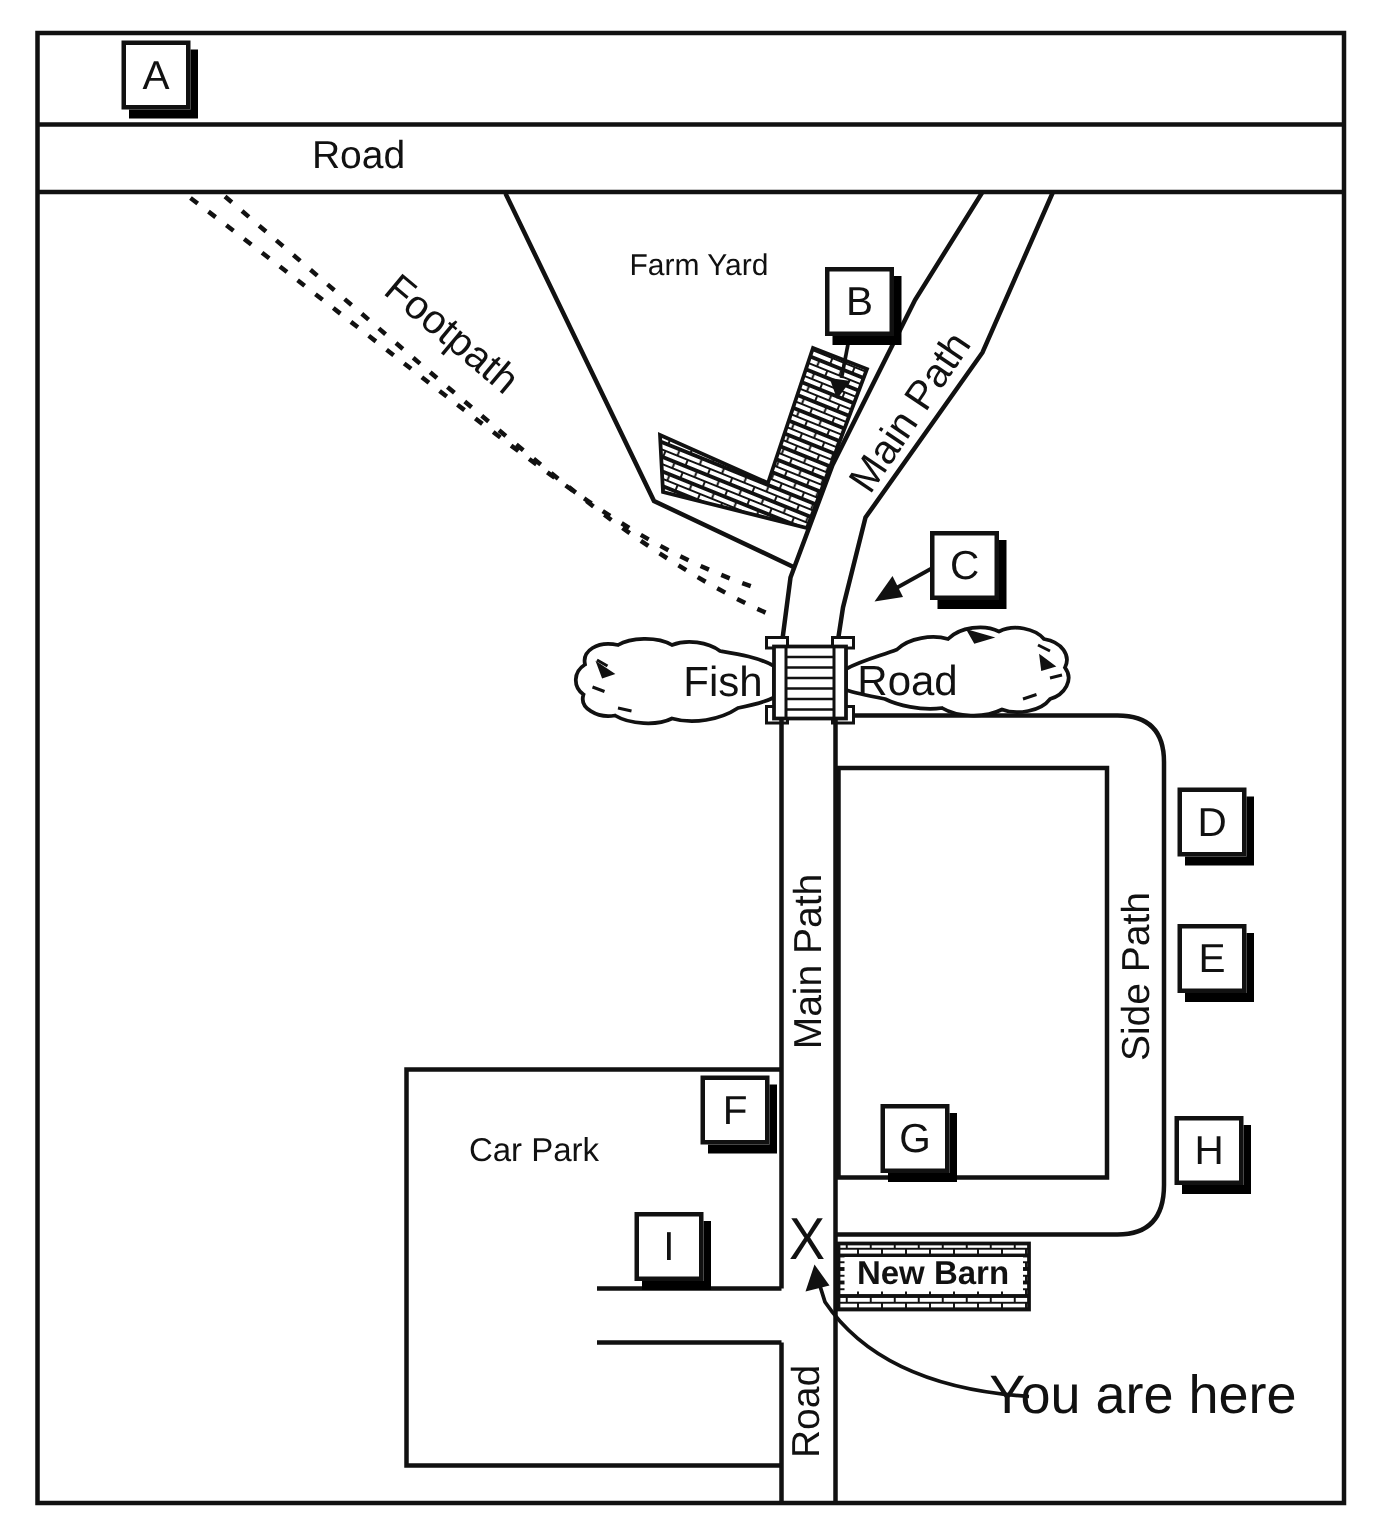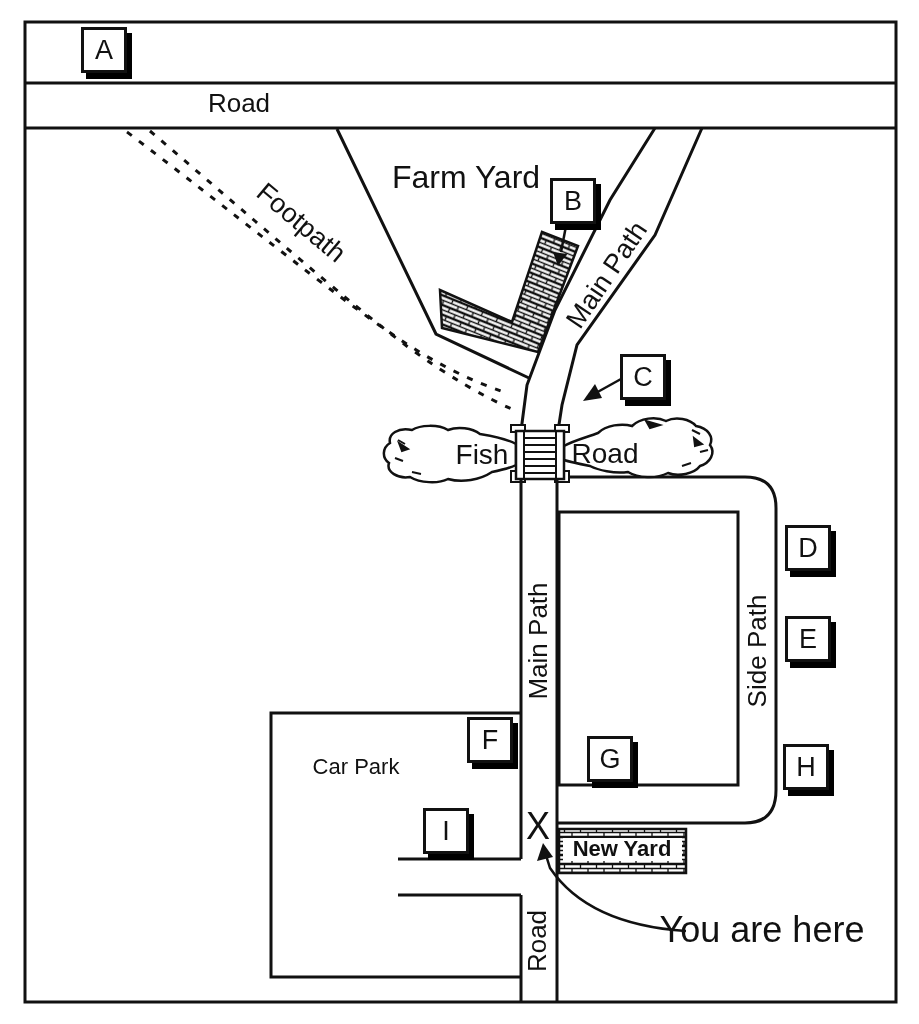--- a/index.html
+++ b/index.html
@@ -115,29 +115,29 @@
       <rect x="563" y="838" width="119" height="23" fill="#fff" stroke="none"></rect>
     </g>
 
     <g>
       <path d="M 686 931 C 625 927, 577 908, 550 868 L 545 852" fill="none" stroke="#111" stroke-width="2.5"></path>
       <polygon points="543,843 537,861 553,857" fill="#111"></polygon>
     </g>
   </svg>
 
   <div class="lbl" style="left:239px;top:103px;font-size:26px;">Road</div>
-  <div class="lbl" style="left:466px;top:177px;font-size:32px;">Farm Yard</div>
+  <div class="lbl" style="left:466px;top:177px;font-size:20px;">Farm Yard</div>
   <div class="lbl" style="left:301px;top:223px;font-size:27px;transform:translate(-50%,-50%) rotate(40deg);">Footpath</div>
   <div class="lbl" style="left:607px;top:275px;font-size:27px;transform:translate(-50%,-50%) rotate(-56deg);">Main Path</div>
   <div class="lbl" style="left:482px;top:455px;font-size:28px;">Fish</div>
   <div class="lbl" style="left:605px;top:454px;font-size:28px;">Road</div>
   <div class="lbl" style="left:538px;top:641px;font-size:26px;transform:translate(-50%,-50%) rotate(-90deg);">Main Path</div>
   <div class="lbl" style="left:757px;top:651px;font-size:26px;transform:translate(-50%,-50%) rotate(-90deg);">Side Path</div>
   <div class="lbl" style="left:356px;top:767px;font-size:22px;">Car Park</div>
-  <div class="lbl" style="left:622px;top:849px;font-size:22px;font-weight:bold;">New Yard</div>
+  <div class="lbl" style="left:622px;top:849px;font-size:22px;font-weight:bold;">New Barn</div>
   <div class="lbl" style="left:537px;top:941px;font-size:26px;transform:translate(-50%,-50%) rotate(-90deg);">Road</div>
   <div class="lbl" style="left:762px;top:930px;font-size:36px;">You are here</div>
   <div class="lbl" style="left:538px;top:826px;font-size:36px;transform:translate(-50%,-50%) scale(1,1.1);">X</div>
 
   <div class="marker" style="left:81px;top:27px;">A</div>
   <div class="marker" style="left:550px;top:178px;">B</div>
   <div class="marker" style="left:620px;top:354px;">C</div>
   <div class="marker" style="left:785px;top:525px;">D</div>
   <div class="marker" style="left:785px;top:616px;">E</div>
   <div class="marker" style="left:467px;top:717px;">F</div>

